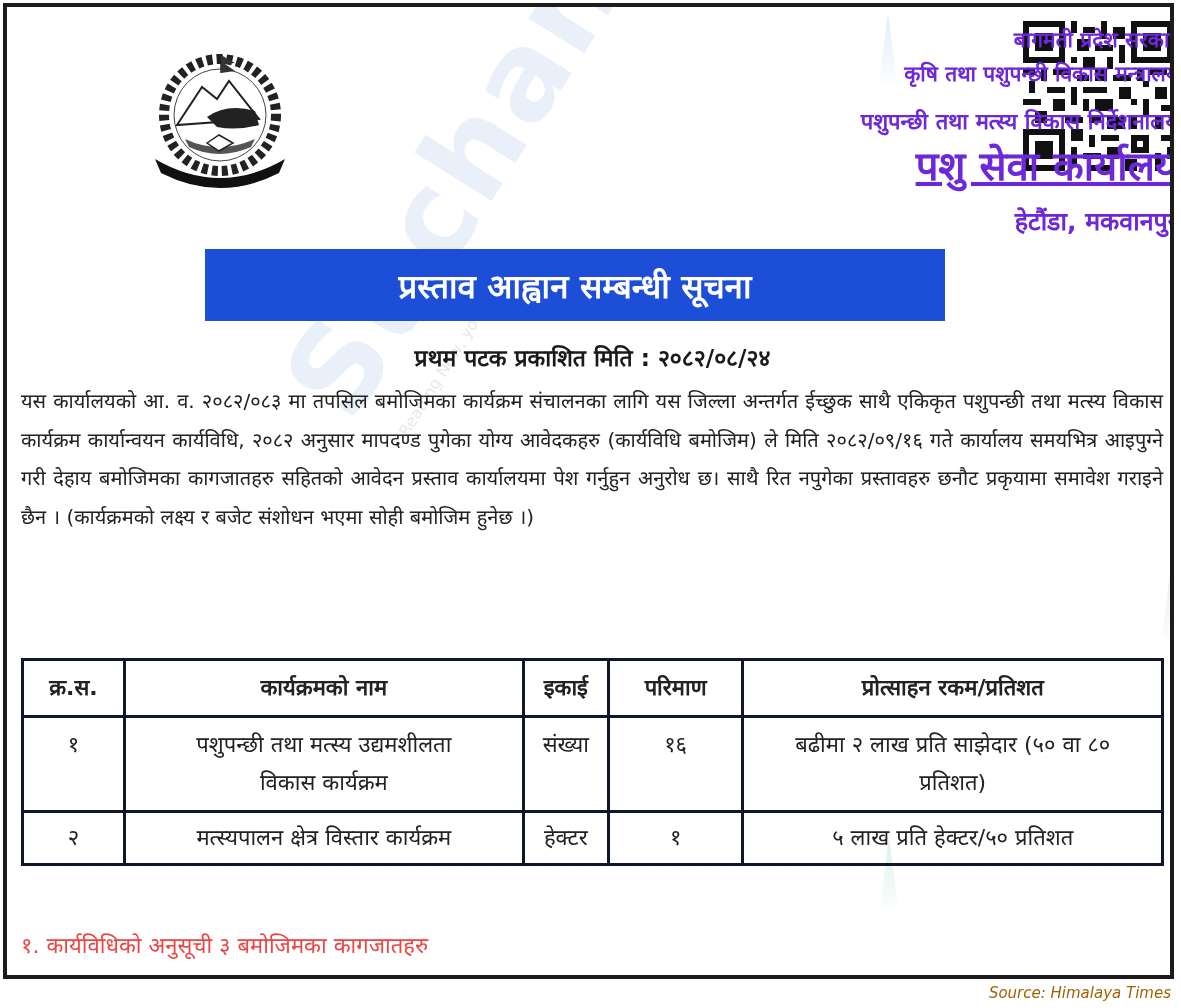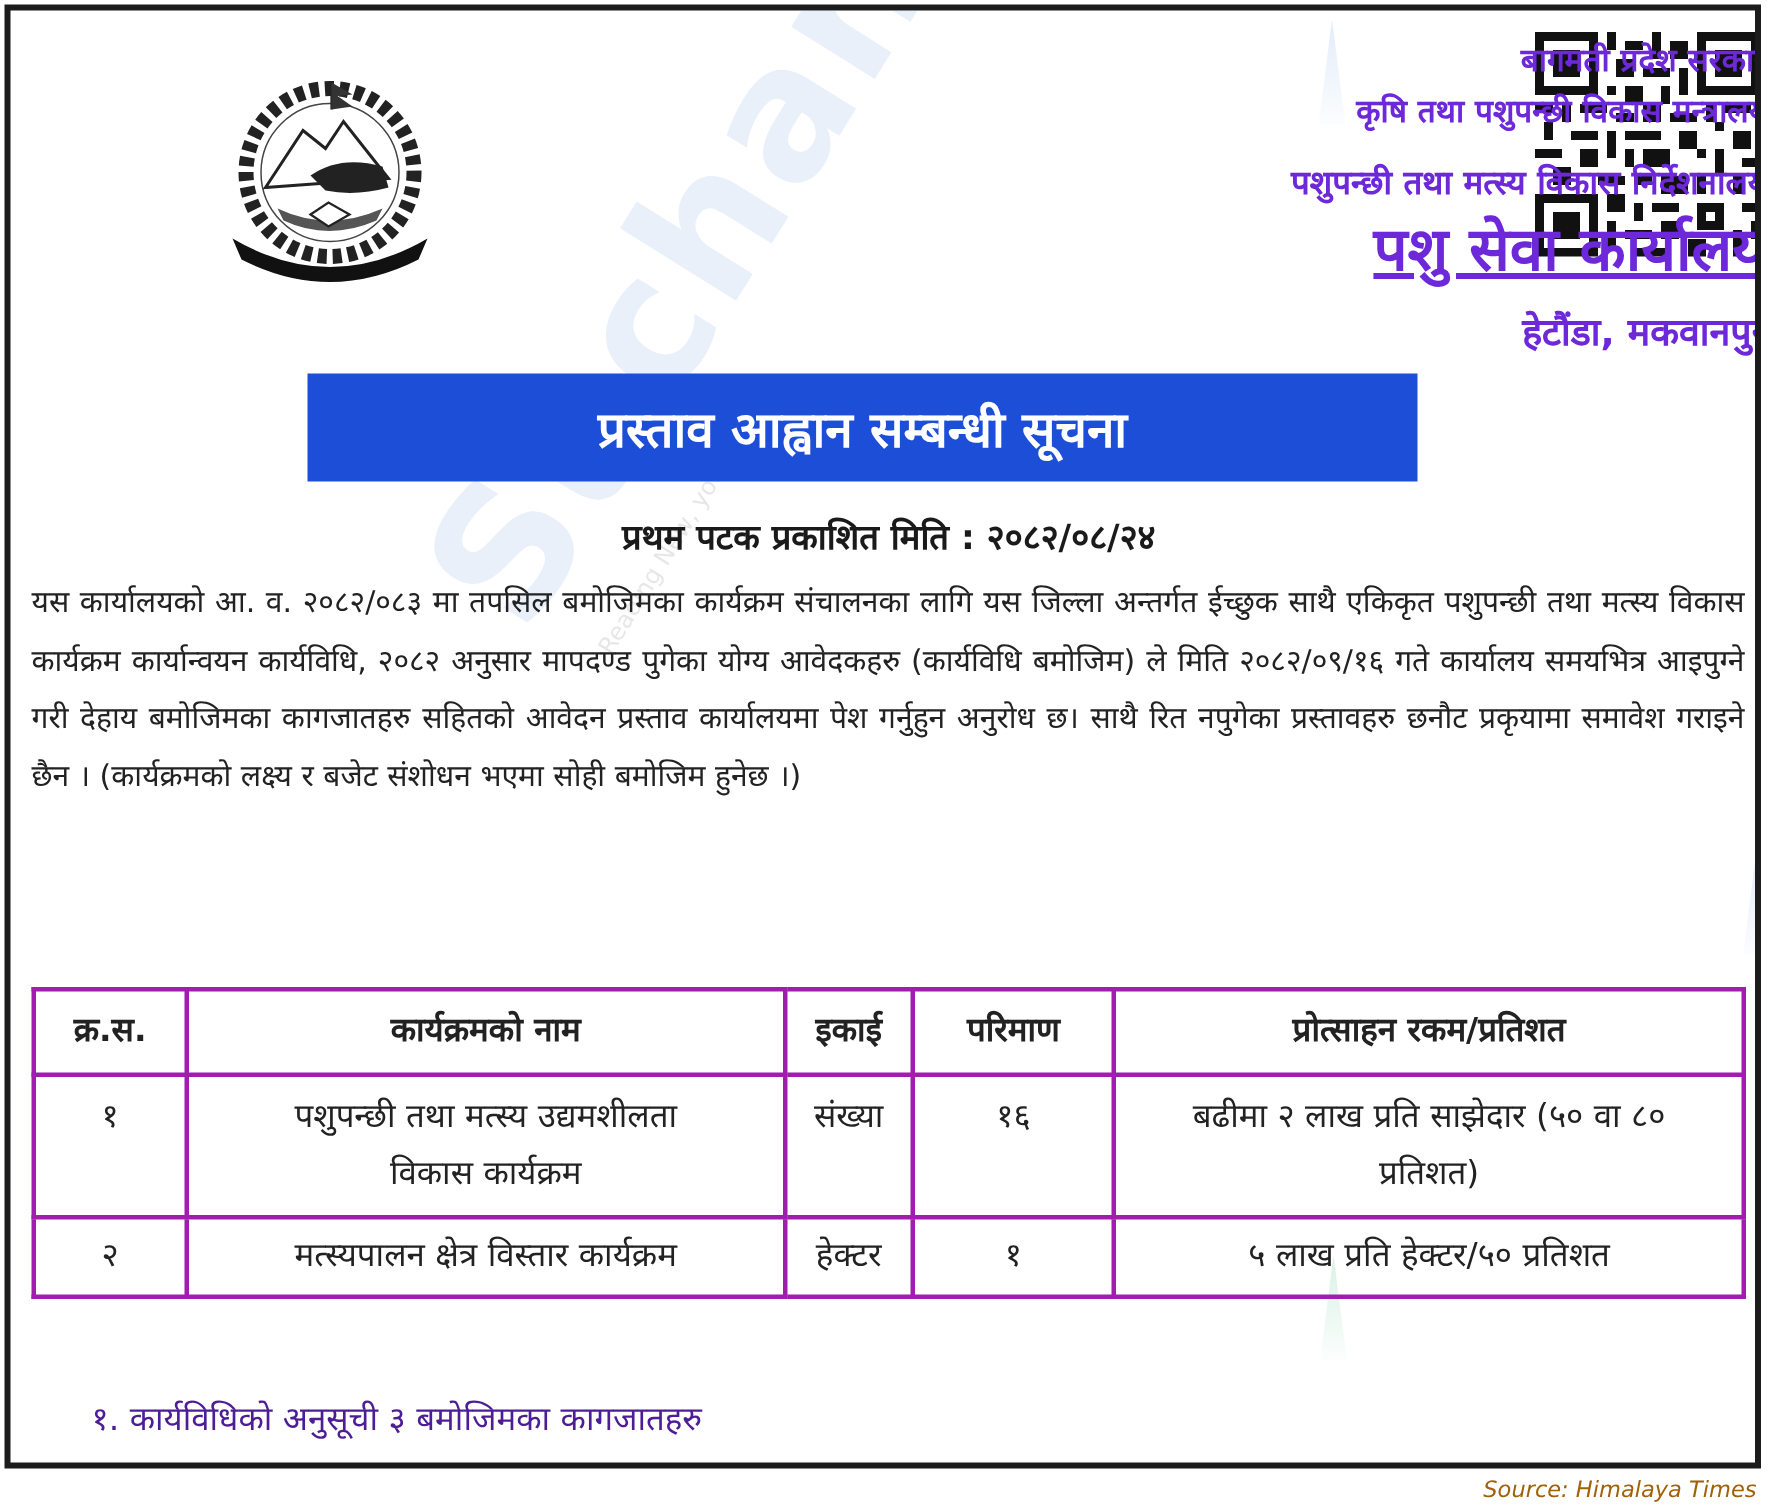--- a/index.html
+++ b/index.html
@@ -61,35 +61,35 @@
   .body-text {
     position: absolute; left: 14px; top: 375px; width: 1142px;
     font-size: 20px; line-height: 38.5px; text-align: justify; color: #222;
   }
 
   table.programs {
     position: absolute; left: 14px; top: 651px; width: 1143px; border-collapse: collapse;
     font-size: 22px; color: #222;
   }
   table.programs th, table.programs td {
-    border: 3px solid #a21caf; text-align: center; vertical-align: top;
+    border: 3px solid #0f172a; text-align: center; vertical-align: top;
     padding: 8px 10px; line-height: 38px;
   }
   table.programs th { font-weight: bold; height: 57px; vertical-align: middle; padding: 4px 8px; }
   .c-sn { width: 102px; }
   .c-name { width: 400px; }
   .c-unit { width: 85px; }
   .c-qty { width: 135px; }
   .c-inc { width: 421px; }
 
   .req-heading {
     position: absolute; left: 14px; top: 880px; font-weight: bold; font-size: 22px;
   }
   .req-item {
-    position: absolute; left: 14px; top: 922px; font-size: 22px; color: #4c1d95; margin-left: 40px;
+    position: absolute; left: 14px; top: 922px; font-size: 22px; color: #ef4444;
   }
 
   .source {
     position: absolute; right: 10px; top: 984px; font-style: italic; font-size: 15px;
     color: #a16207;
   }
 </style>
 </head>
 <body>
 

